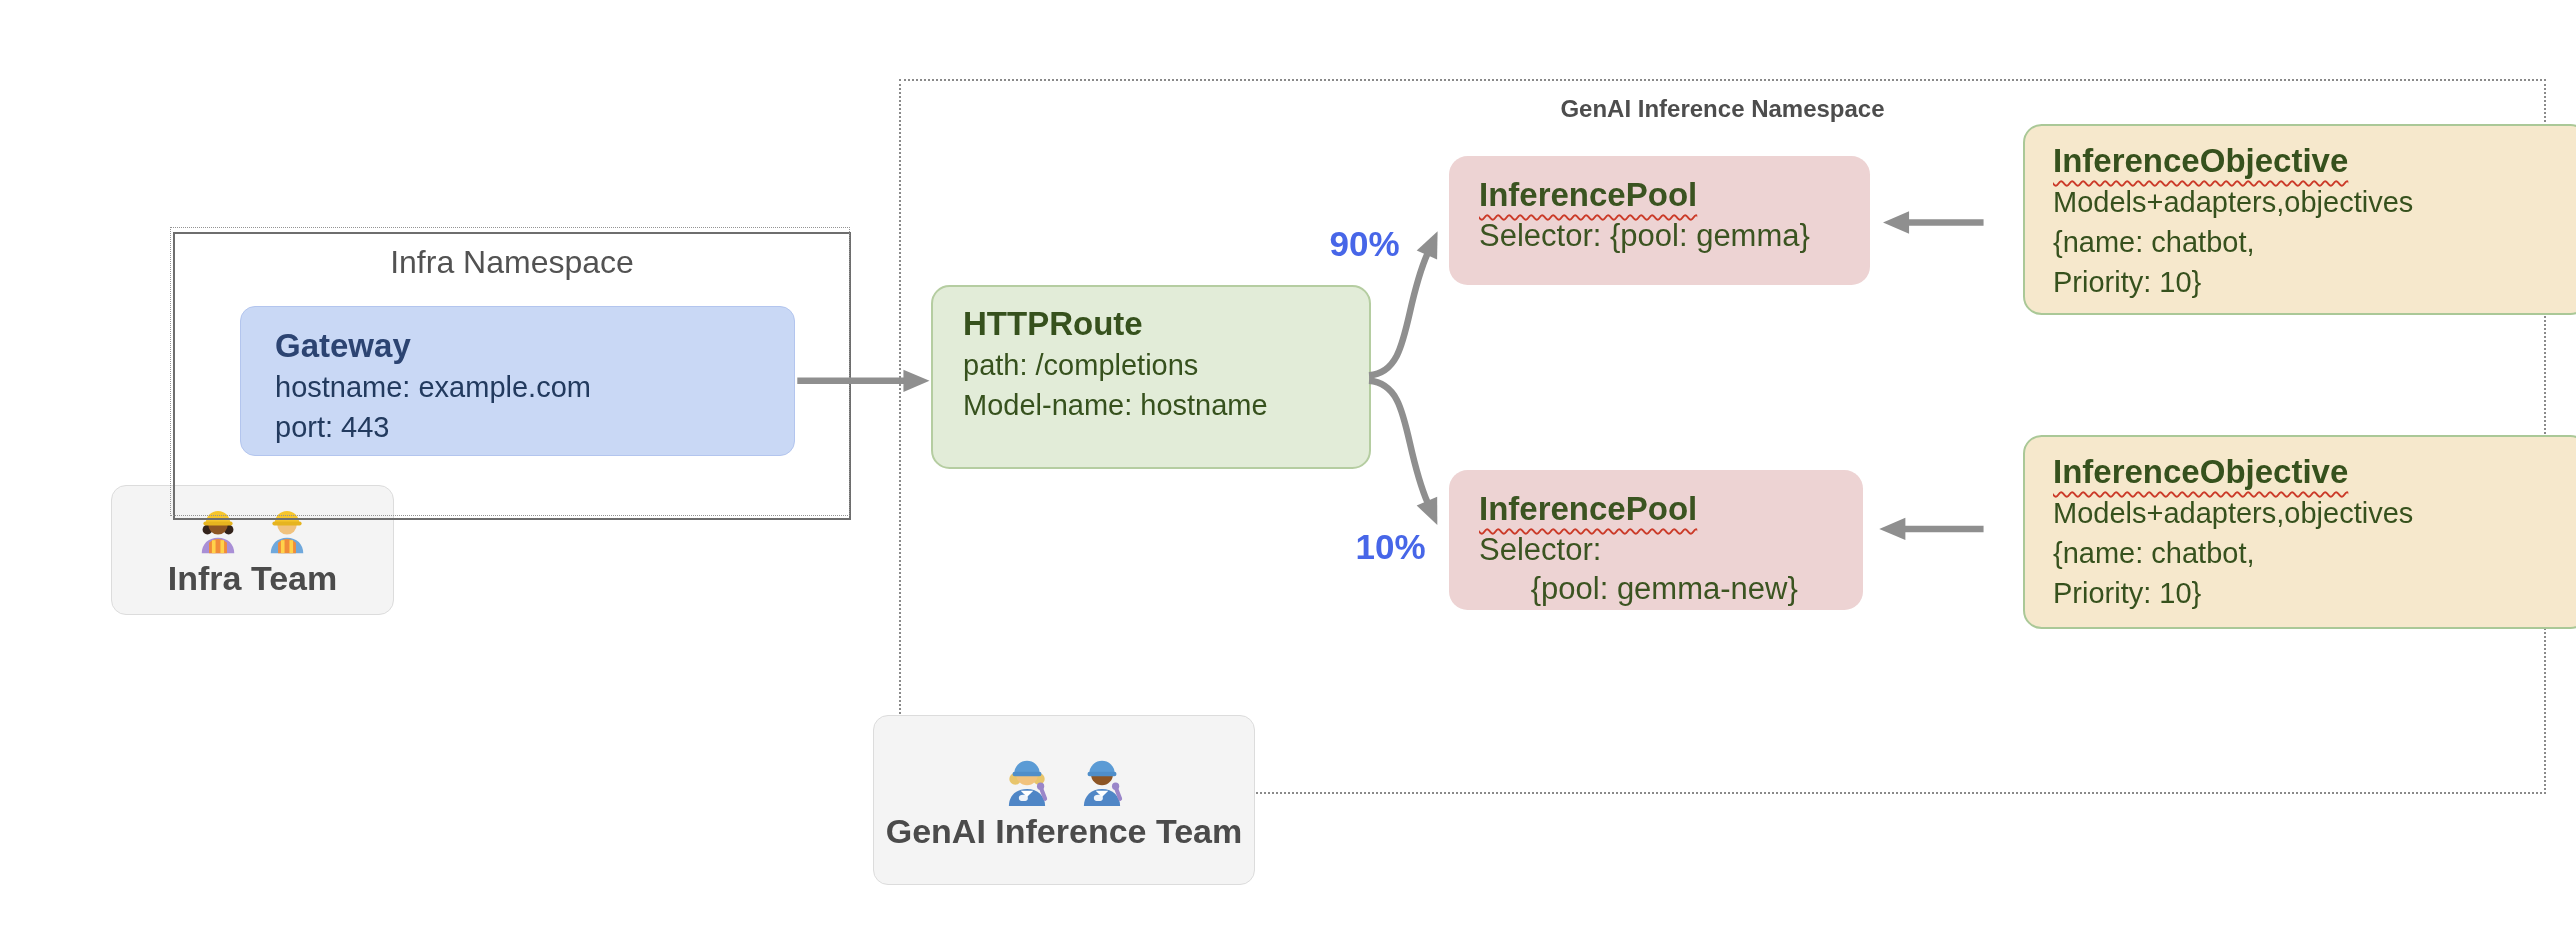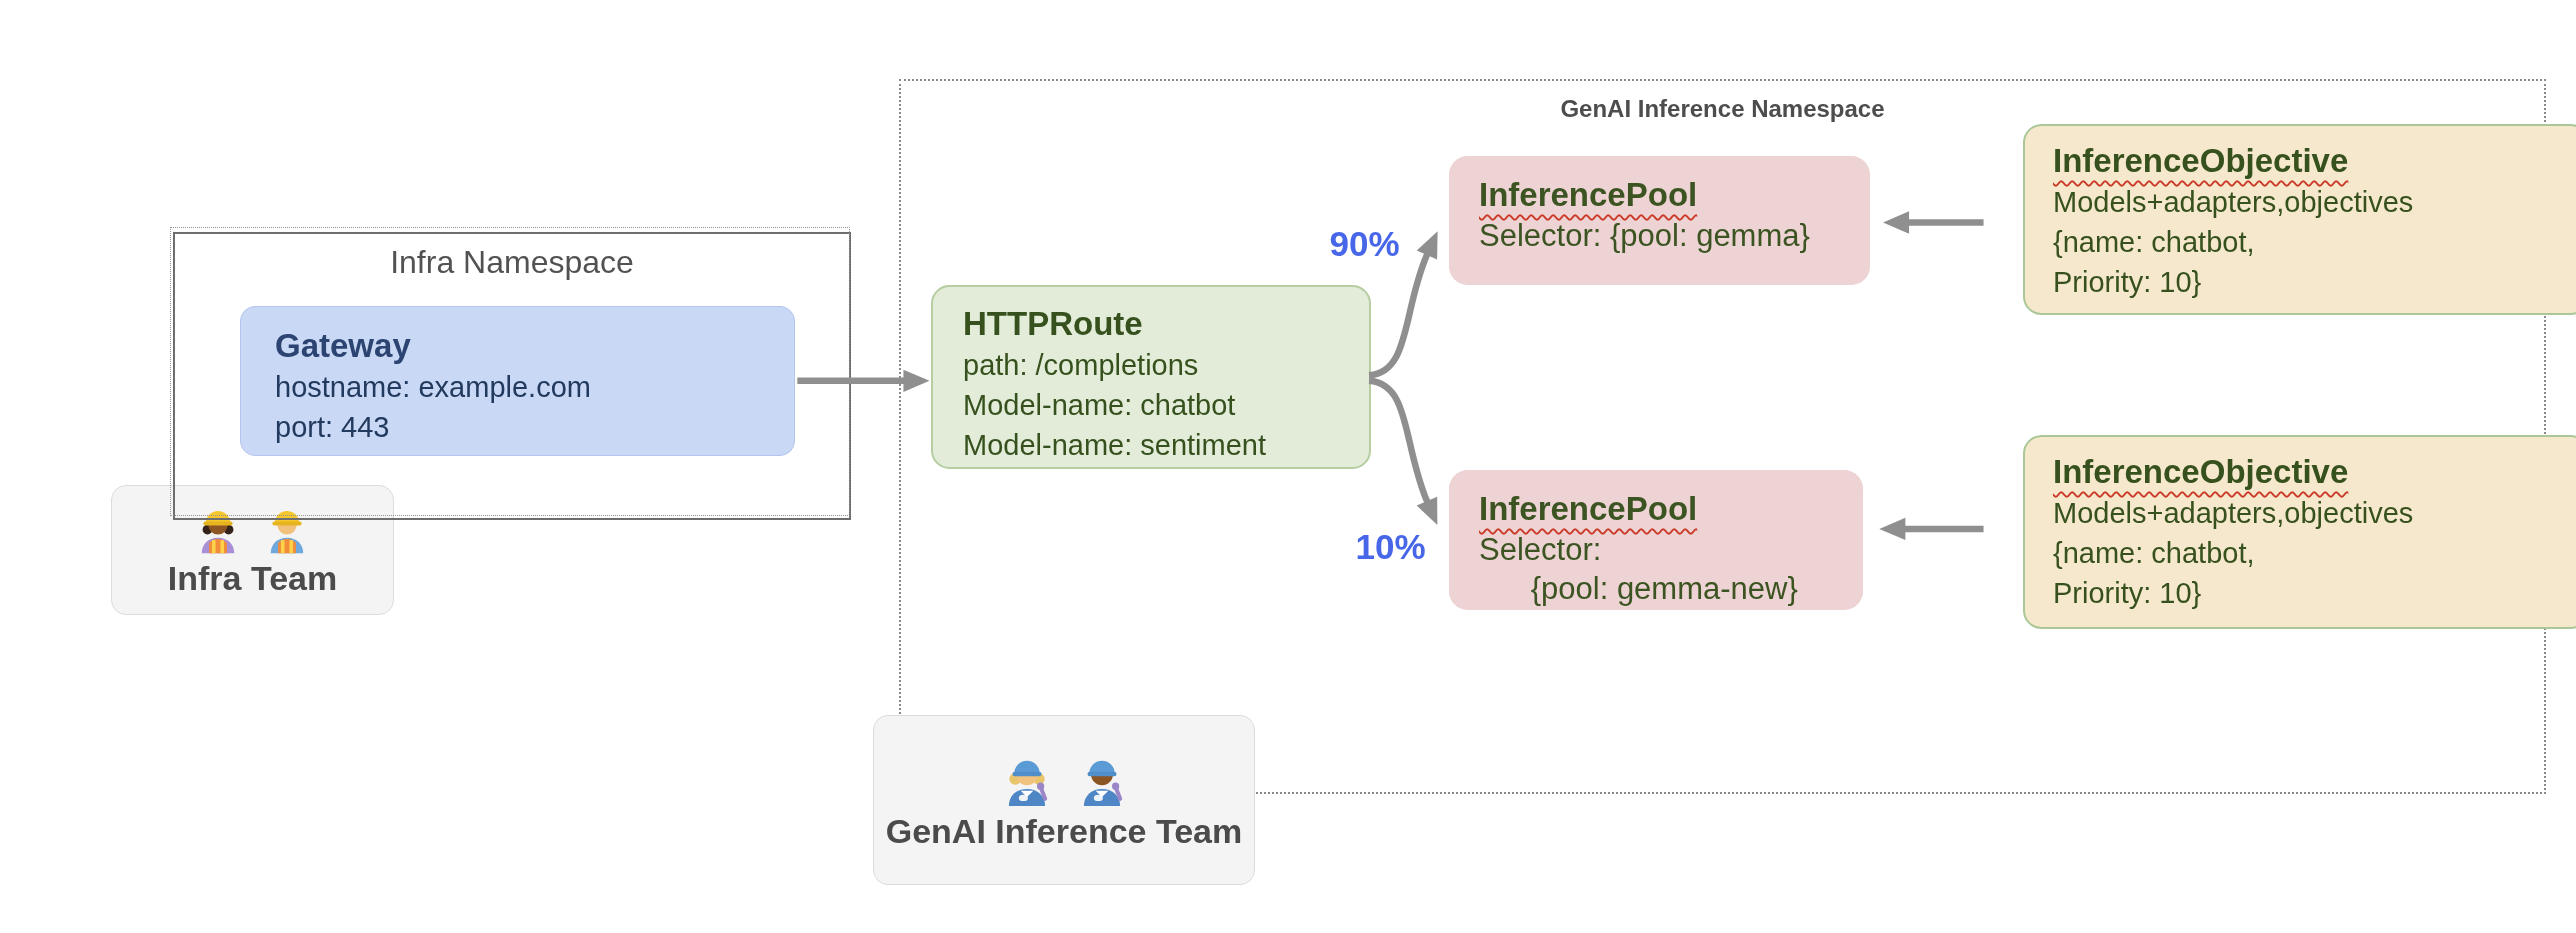--- a/index.html
+++ b/index.html
@@ -164,22 +164,21 @@
 
   <div class="abs box gateway">
     <div class="box-title">Gateway</div>
     <div class="mono">hostname: example.com</div>
     <div class="mono">port: 443</div>
   </div>
 
   <div class="abs box httproute">
     <div class="box-title green-text">HTTPRoute</div>
     <div class="mono green-text">path: /completions</div>
-    <div class="mono green-text">Model-name: chatbot</div>
-    <div class="mono green-text">Model-name: sentiment</div>
+    <div class="mono green-text">Model-name: hostname</div>
   </div>
 
   <div class="abs box pool pool-top">
     <div class="box-title squiggle">InferencePool</div>
     <div class="sansline">Selector: {pool: gemma}</div>
   </div>
 
   <div class="abs box pool pool-bottom">
     <div class="box-title squiggle">InferencePool</div>
     <div class="sansline">Selector:</div>

